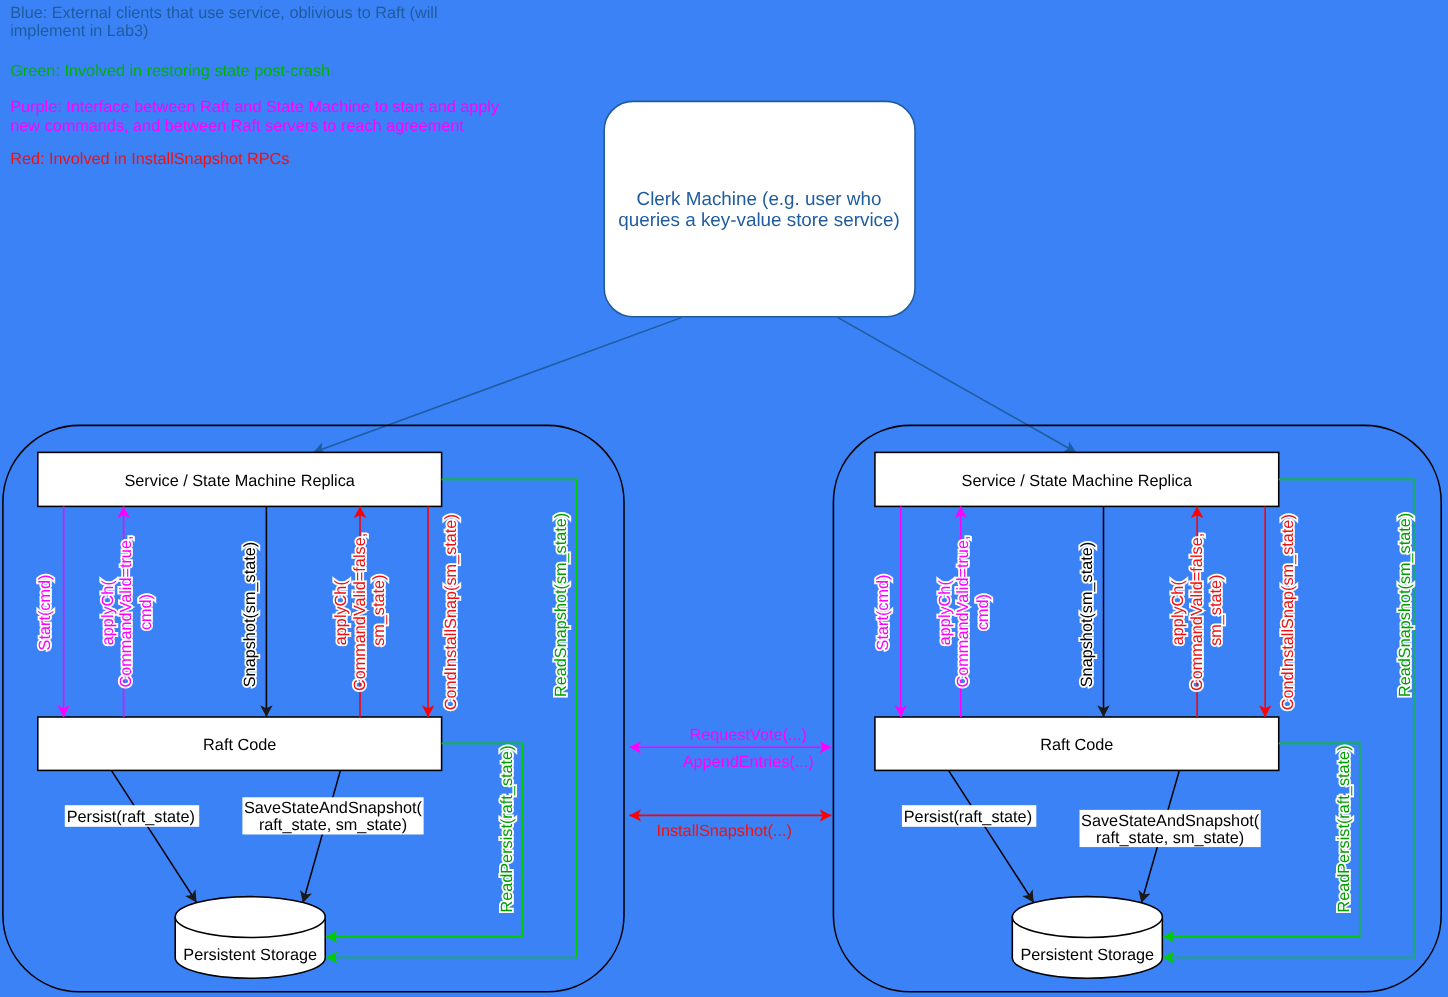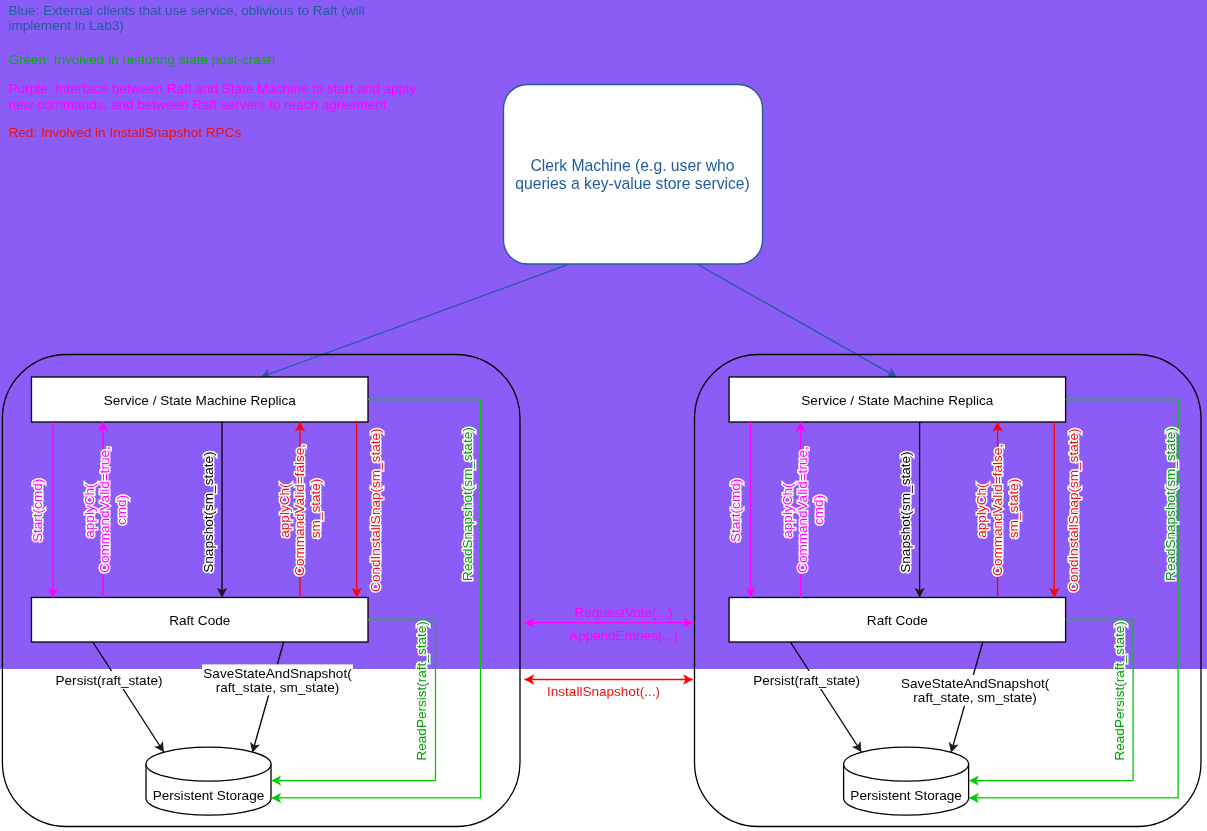--- a/index.html
+++ b/index.html
@@ -1,18 +1,18 @@
 <!DOCTYPE html>
 <html><head>
 <meta charset="utf-8">
 <title>Raft Architecture Diagram</title>
 <style>
   html,body{margin:0;padding:0;background:#ffffff;}
   body{width:1207px;height:831px;overflow:hidden;font-family:"Liberation Sans",sans-serif;}
-  #stage{position:relative;width:1207px;height:669px;background:#8b5cf6;}
+  #stage{position:relative;width:1207px;height:831px;background:#3b82f6;}
   svg#diagram{position:absolute;left:0;top:0;width:1207px;height:831px;display:block;}
   #diagram text{font-family:"Liberation Sans",sans-serif;font-size:13.55px;}
   #diagram text.clerk-txt{font-size:15.7px;}
 </style>
 </head>
 <body>
 
 <div id="stage">
 <svg id="diagram" viewBox="0 0 1207 831">
   <defs>

